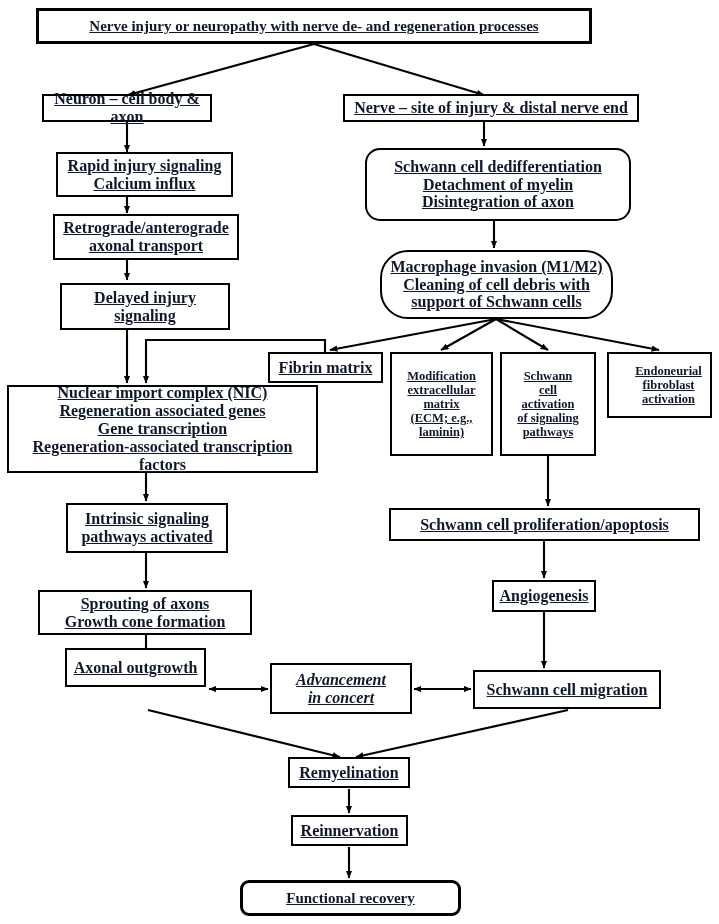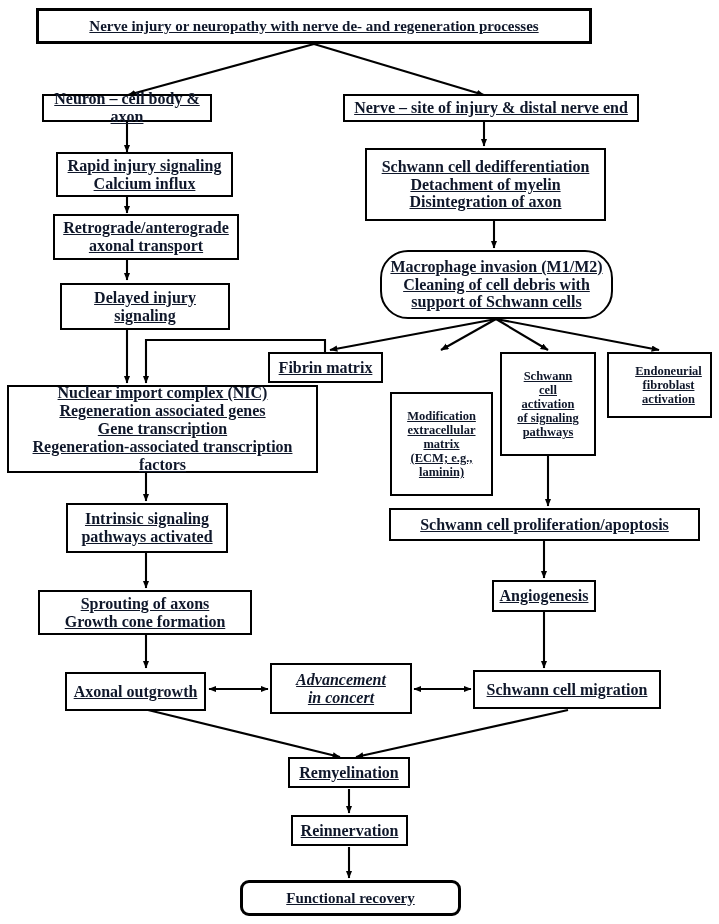--- a/index.html
+++ b/index.html
@@ -142,46 +142,46 @@
   <div class="node fs13p5" style="left:66px; top:503px; width:162px; height:50px;">
     <span class="txt">Intrinsic signaling
 pathways activated</span>
   </div>
 
   <div class="node fs13p5" style="left:38px; top:590px; width:214px; height:45px;">
     <span class="txt">Sprouting of axons
 Growth cone formation</span>
   </div>
 
-  <div class="node fs13p5" style="left:65px; top:672px; width:141px; height:39px;">
+  <div class="node fs13p5" style="left:65px; top:648px; width:141px; height:39px;">
     <span class="txt">Axonal outgrowth</span>
   </div>
 
   <div class="node fs13p5 italic" style="left:270px; top:663px; width:142px; height:51px;">
     <span class="txt">Advancement
 in concert</span>
   </div>
 
-  <div class="node fs13p5" style="left:365px; top:148px; width:241px; height:73px;">
+  <div class="node fs13p5" style="left:365px; top:148px; width:266px; height:73px;border-radius:15px;">
     <span class="txt">Schwann cell dedifferentiation
 Detachment of myelin
 Disintegration of axon</span>
   </div>
 
   <div class="node fs13p5" style="left:380px; top:250px; width:233px; height:69px;border-radius:28px;">
     <span class="txt">Macrophage invasion (M1/M2)
 Cleaning of cell debris with
 support of Schwann cells</span>
   </div>
 
   <div class="node fs13p5" style="left:268px; top:352px; width:115px; height:31px;">
     <span class="txt">Fibrin matrix</span>
   </div>
 
-  <div class="node fs12p5" style="left:390px; top:352px; width:103px; height:104px;margin-top:40px;">
+  <div class="node fs12p5" style="left:390px; top:352px; width:103px; height:104px;">
     <span class="txt">Modification
 extracellular
 matrix
 (ECM; e.g.,
 laminin)</span>
   </div>
 
   <div class="node fs12p5" style="left:500px; top:352px; width:96px; height:104px;">
     <span class="txt">Schwann
 cell

